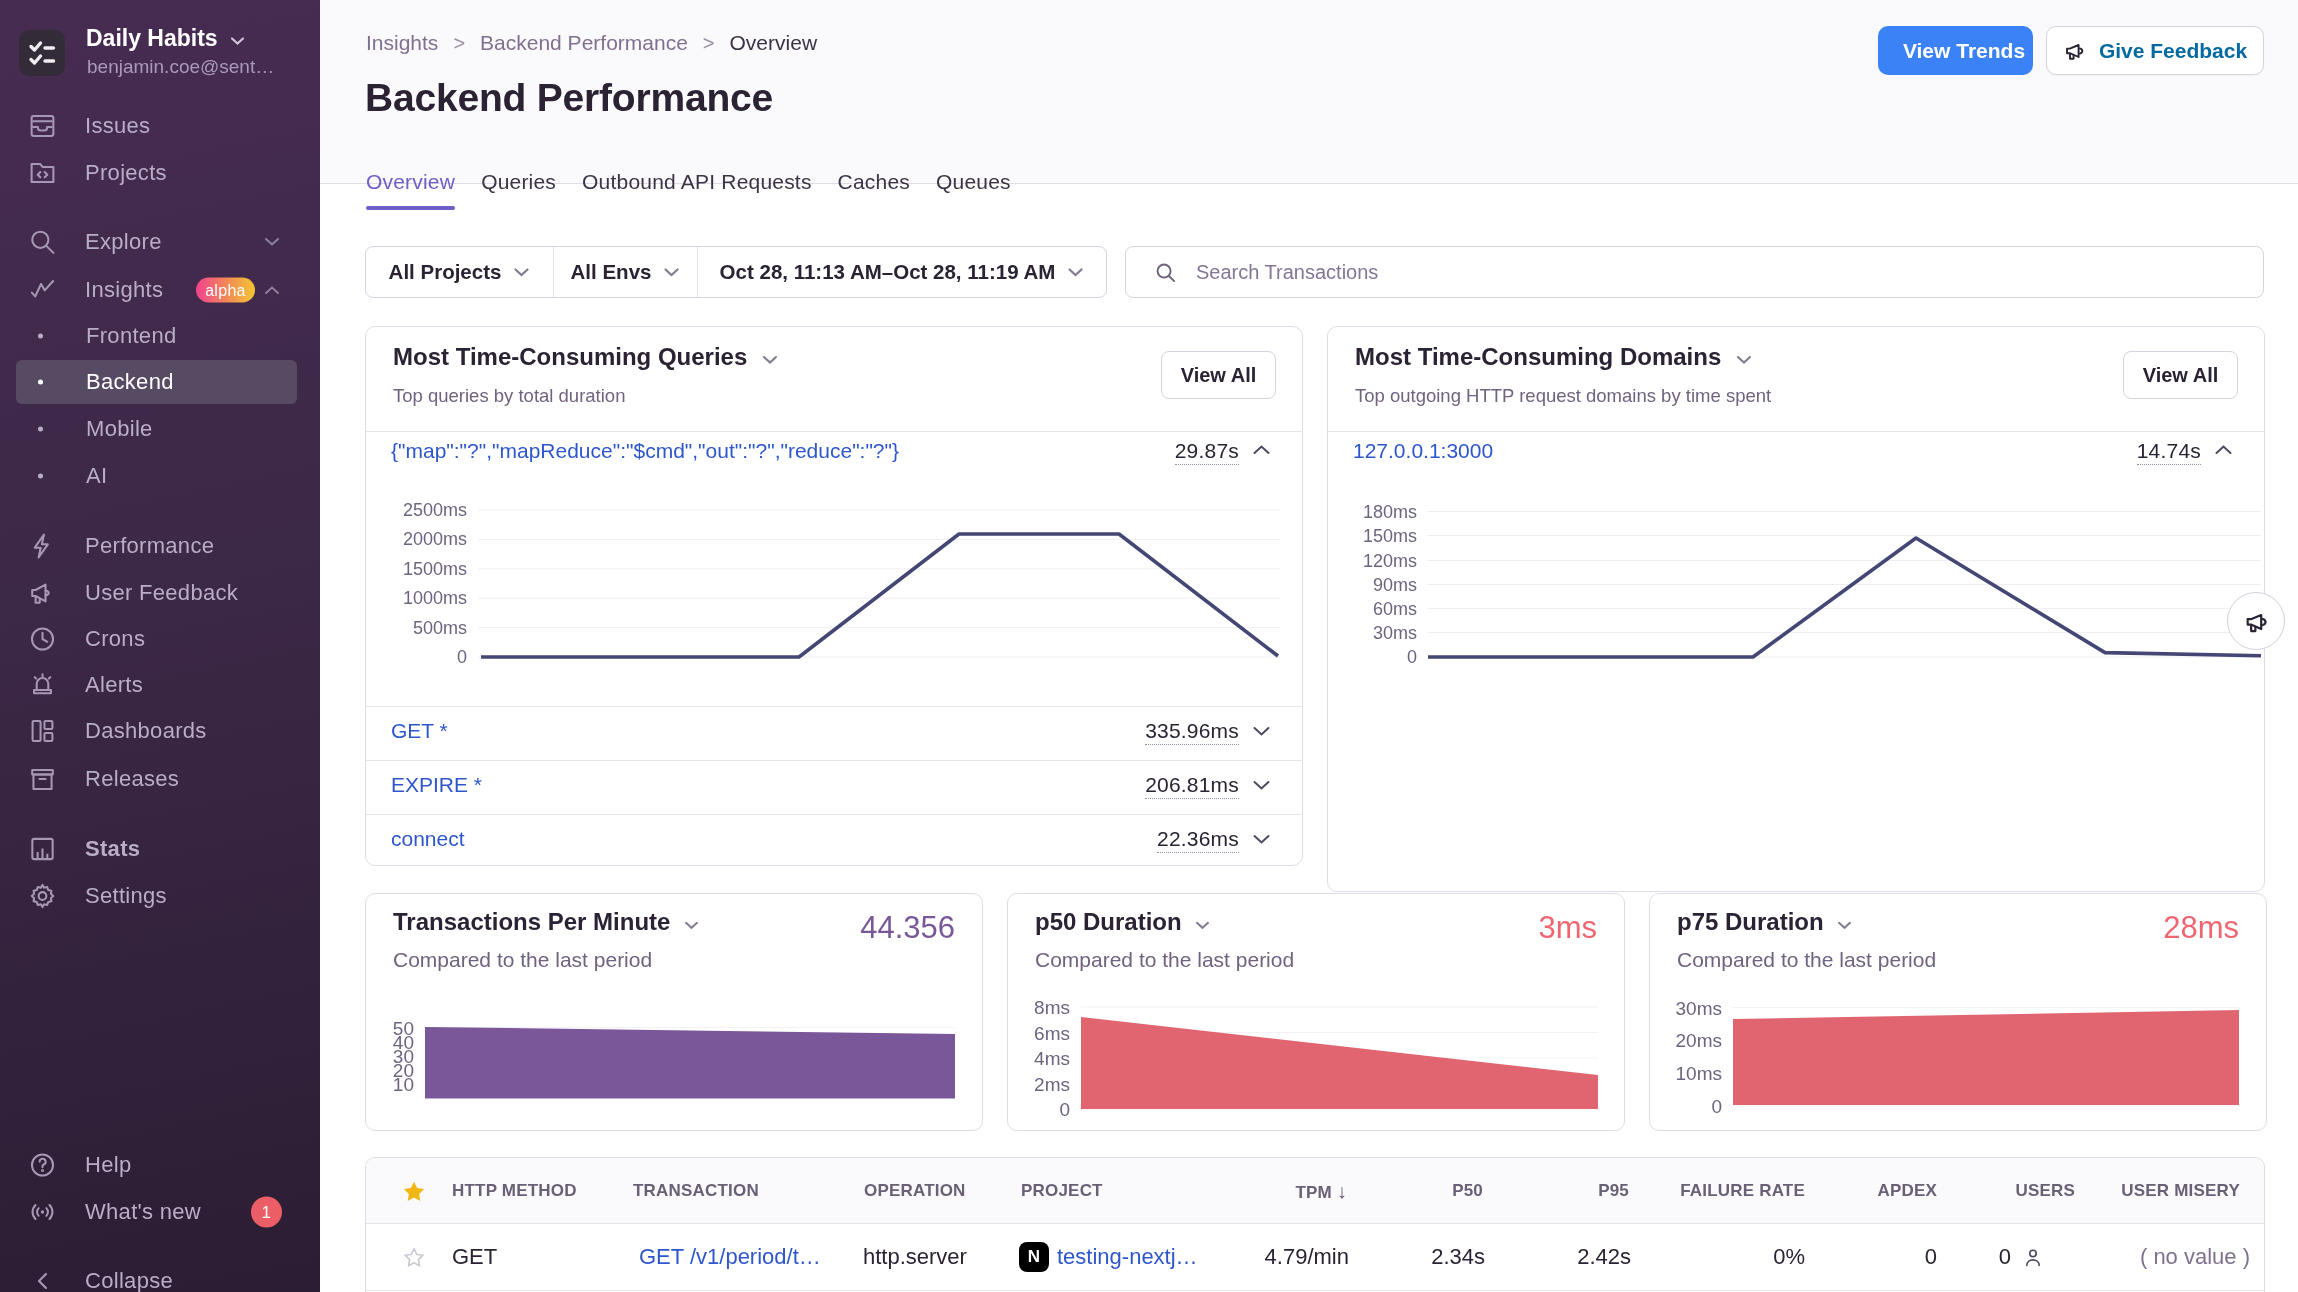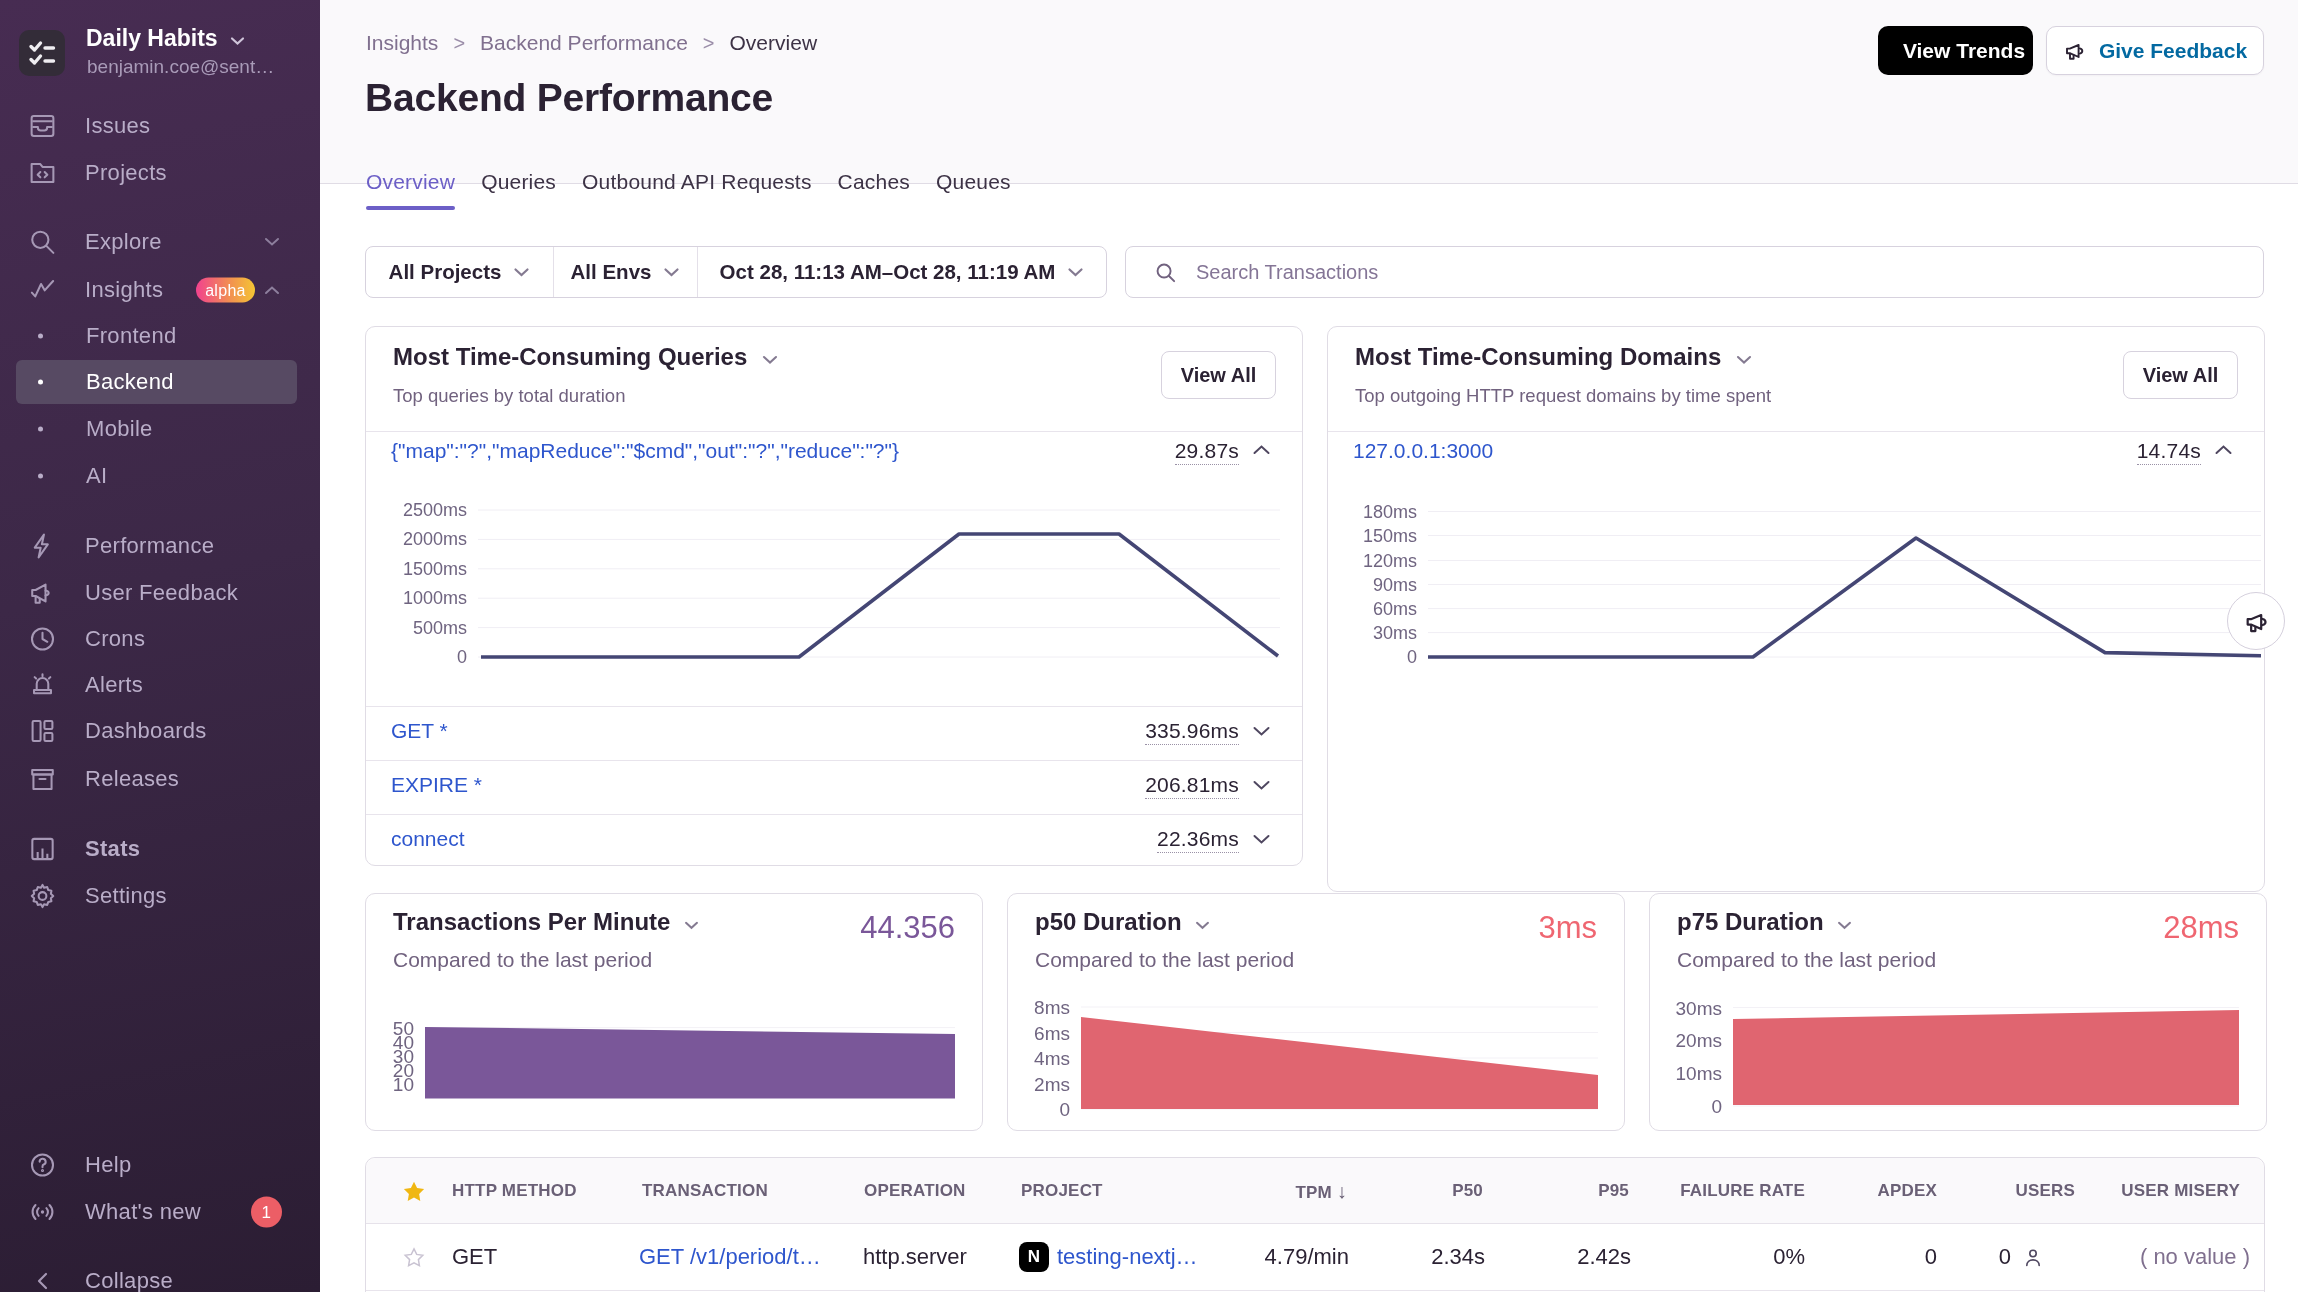--- a/index.html
+++ b/index.html
@@ -26,21 +26,21 @@
 #main { position:absolute; left:320px; top:0; width:1978px; height:1292px; background:#fff; }
 #pagehead { position:absolute; left:0; top:0; width:1978px; height:184px;
   background:#faf9fb; border-bottom:1px solid #e0dce5; }
 #crumbs { position:absolute; left:46px; top:31px; font-size:21px; color:#80708f; }
 #crumbs .cur { color:#3d3346; }
 #crumbs .sep { color:#9b8ea9; margin:0 15px; font-size:20px; }
 #ptitle { position:absolute; left:45px; top:76px; font-size:39px; font-weight:bold;
   color:#2b2233; letter-spacing:-0.2px; }
 .btn { position:absolute; border-radius:10px; font-size:21px; font-weight:bold;
   display:flex; align-items:center; justify-content:center; }
-#btn-trends { left:1558px; top:26px; width:155px; height:49px; background:#000000; color:#fff;padding-left:17px; }
+#btn-trends { left:1558px; top:26px; width:155px; height:49px; background:#3b82f6; color:#fff;padding-left:17px; }
 #btn-fb { left:1726px; top:26px; width:218px; height:49px; background:#fff; color:#0369a1;
   border:1px solid #d7d2de; box-shadow:0 1px 2px rgba(43,34,51,0.04); }
 #btn-fb svg { margin-right:12px; }
 #tabs { position:absolute; left:46px; top:170px; font-size:21px; letter-spacing:0.2px; color:#3d3346; }
 #tabs span { margin-right:26px; }
 #tabs .active { color:#6c5fc7; position:relative; }
 #tabs .active:after { content:""; position:absolute; left:0; right:0; bottom:-17px;
   height:4px; background:#6c5fc7; border-radius:2px; }
 
 #filterbar { position:absolute; left:45px; top:246px; width:742px; height:52px;
@@ -448,21 +448,21 @@
       </g>
       <polygon points="83,125 589,116 589,211 83,211" fill="#e06570"></polygon>
     </svg>
   </div>
   <div id="table">
     <div id="thead">
       <svg style="position:absolute;left:37px;top:23px;transform:none;" width="22" height="21" viewBox="0 0 22 21">
           <path d="M11 0.8l3.1 6.3 7 1-5 4.9 1.2 6.9L11 16.6l-6.3 3.3L5.9 13 .9 8.1l7-1z" fill="#f0b712"></path>
         </svg>
       <div style="left:86px;">HTTP METHOD</div>
-      <div style="left:276px;">TRANSACTION</div>
+      <div style="left:267px;">TRANSACTION</div>
       <div style="left:498px;">OPERATION</div>
       <div style="left:655px;">PROJECT</div>
       <div style="left:881px;width:100px;" class="rt">TPM <span style="font-weight:normal;font-size:20px;">↓</span></div>
       <div style="left:1017px;width:100px;" class="rt">P50</div>
       <div style="left:1163px;width:100px;" class="rt">P95</div>
       <div style="left:1259px;width:180px;" class="rt">FAILURE RATE</div>
       <div style="left:1471px;width:100px;" class="rt">APDEX</div>
       <div style="left:1609px;width:100px;" class="rt">USERS</div>
       <div style="left:1714px;width:160px;" class="rt">USER MISERY</div>
     </div>

